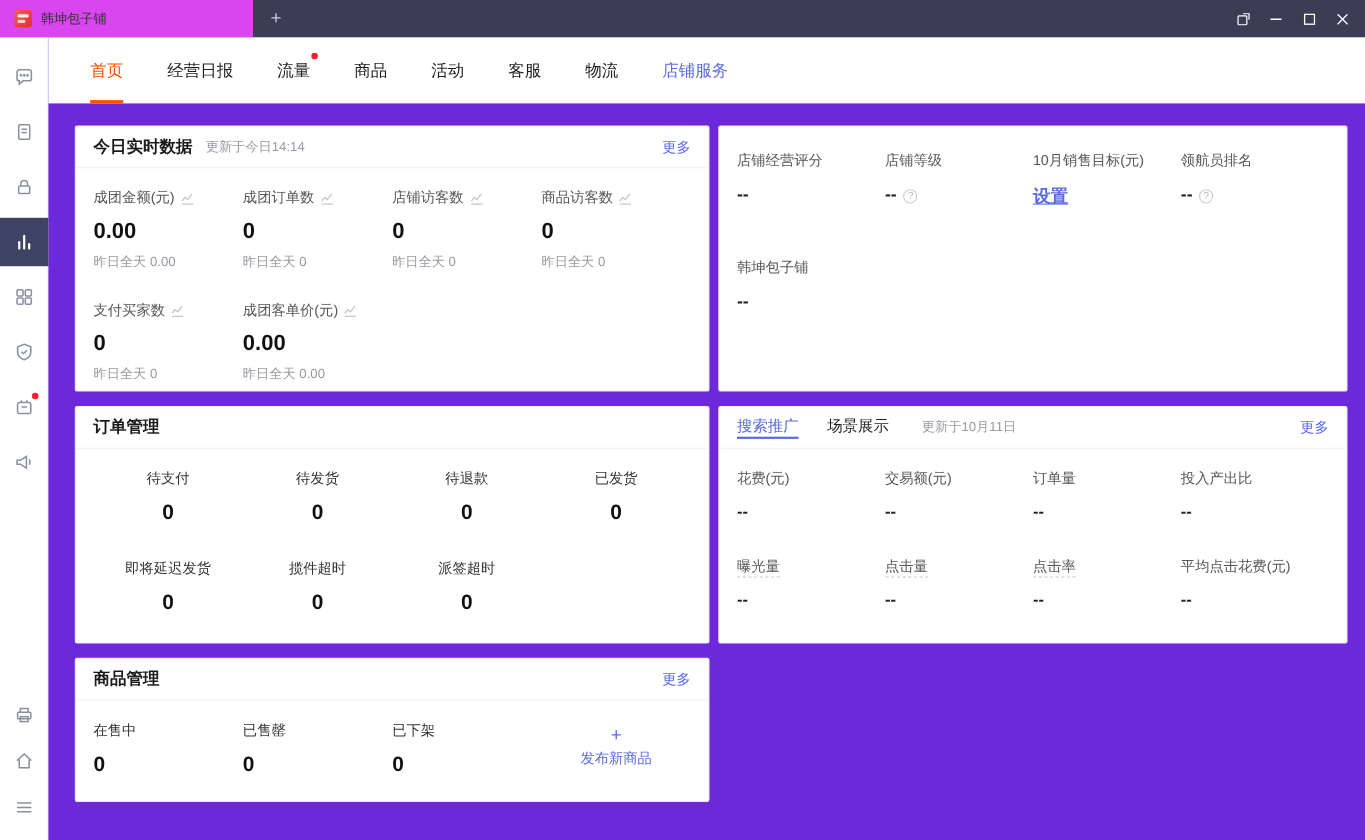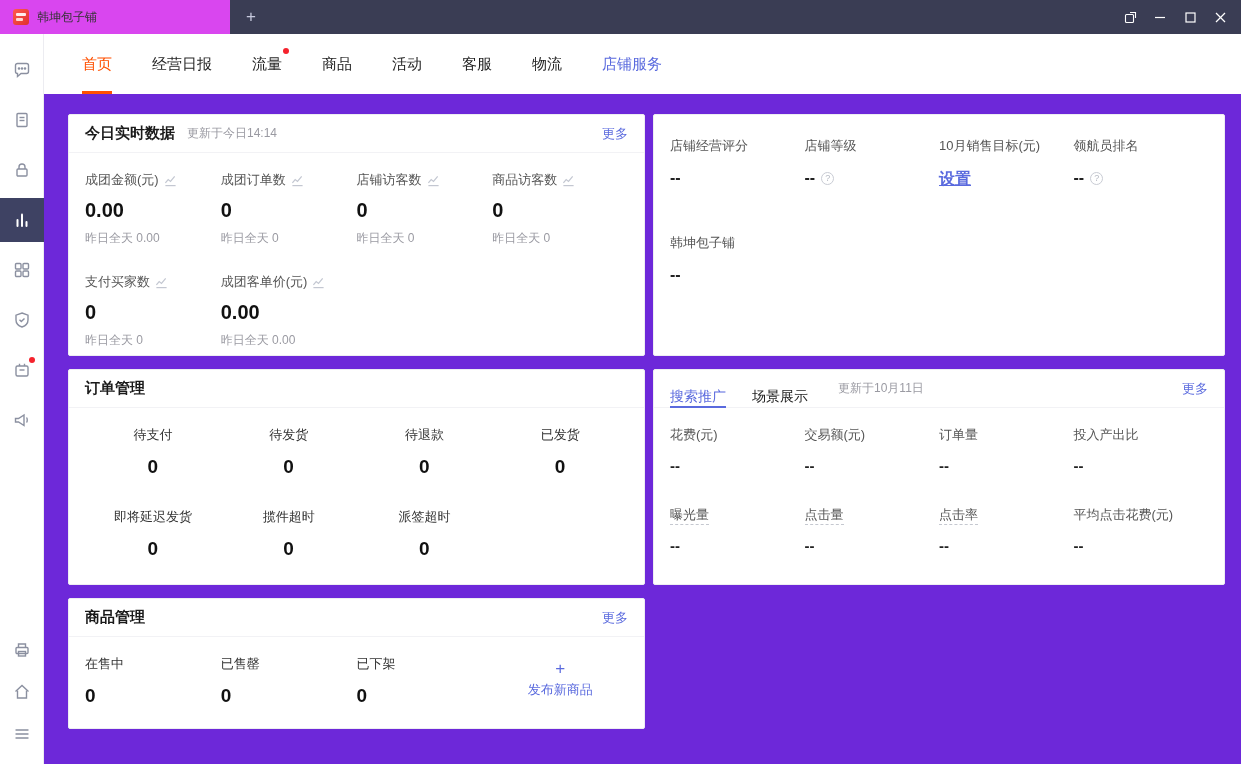--- a/index.html
+++ b/index.html
@@ -78,21 +78,21 @@
   .g-item .m-value.link { color: #5a6ade; text-decoration: underline; font-size: 16px; cursor: default; }
   .g-item .m-value.num { font-size: 18px; color: #111; }
   .help-icon { width: 13px; height: 13px; border-radius: 50%; border: 1px solid #c9ccd4; color: #b5b9c2; font-size: 9px; font-weight: 400; line-height: 11px; text-align: center; display: inline-block; }
 
   
   .o-item .m-label { font-size: 13px; color: #333; white-space: nowrap; }
   .o-item .m-value { font-size: 19px; font-weight: 700; color: #111; margin-top: 12px; }
   .orders-grid { row-gap: 30px; }
 
   
-  .ptabs { display: flex; align-items: flex-end; gap: 26px; height: 38px; }
+  .ptabs { display: flex; align-items: center; gap: 26px; height: 38px; }
   .ptab { display: flex; align-items: center; font-size: 14px; color: #1f1f1f; border-bottom: 2px solid transparent; font-weight: 400; cursor: default; }
   .ptab.active { color: #5a6ade; border-bottom-color: #5a6ade; }
   .p-item .m-label { font-size: 13px; color: #555; white-space: nowrap; }
   .p-item .m-label .dotted { border-bottom: 1px dashed #c5c8d0; padding-bottom: 2px; }
   .p-item .m-value { font-size: 15px; font-weight: 700; color: #222; margin-top: 13px; }
 
   
   .publish-cell { display: flex; flex-direction: column; align-items: center; justify-content: center; color: #5a6ade; gap: 4px; margin-top: -4px; cursor: default; }
   .publish-cell .plus { font-size: 17px; line-height: 17px; }
   .publish-cell .p-label { font-size: 13px; }

